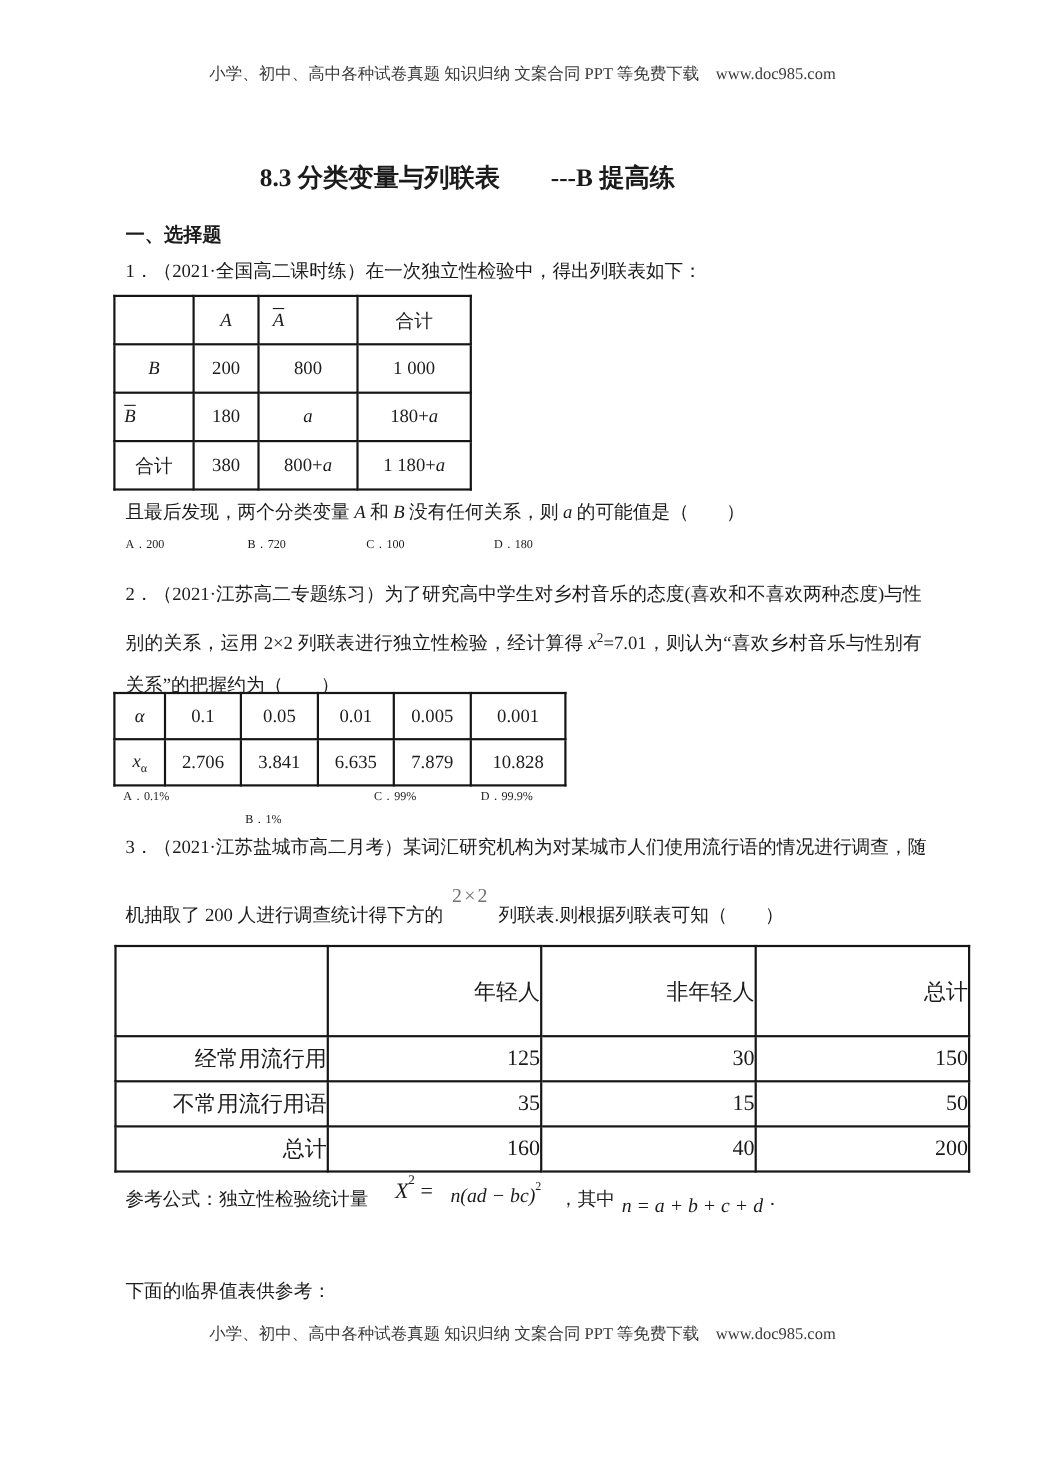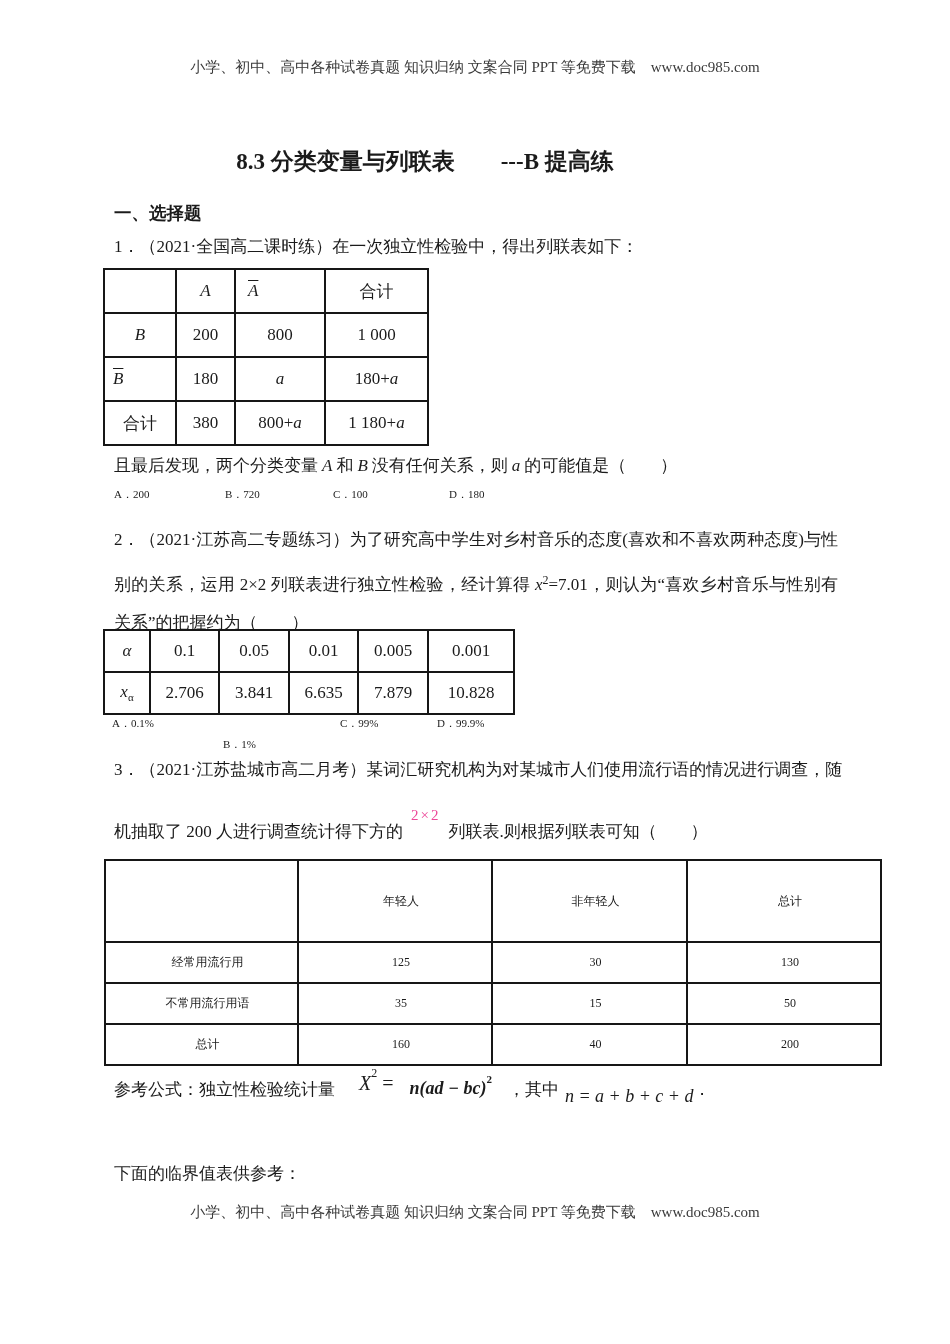--- a/index.html
+++ b/index.html
@@ -21,33 +21,33 @@
   i.vr { margin: 0 4px; }
   .ovl { text-decoration: overline; }
   sup { font-size: 12px; position: relative; top: 1px; }
   sub { font-size: 11px; }
 
   table { border-collapse: collapse; position: absolute; table-layout: fixed; background: #fff; }
   td { border: 2px solid #161616; font-size: 17px; text-align: center; vertical-align: middle; padding: 0; }
   #t1 td { height: 44px; }
   #t1 td.tl { text-align: left; padding-left: 12px; }
   #t2 td { height: 42px; }
-  #t3 td { font-size: 12px; text-align: center; padding-left: 12px; margin-top: 13px; }
+  #t3 td { font-size: 20px; text-align: right; padding-left: 12px; margin-top: 13px; }
   #t3 tr.hd td { height: 82px; }
   #t3 tr.dt td { height: 41px; }
 
   .opt { position: absolute; font-size: 11px; white-space: nowrap; }
 
-  .raised { position: relative; top: -17px; font-size: 15px; color: #ec4899; margin: 0 8px; letter-spacing: 2px; }
+  .raised { position: relative; top: -17px; font-size: 18px; color: #737373; margin: 0 8px; letter-spacing: 2px; }
 
   .formula-row { display: flex; align-items: center; white-space: nowrap; }
   .mathbig { font-size: 20px; position: relative; top: -7px; margin-left: 24px; }
   .mathbig sup { font-size: 12px; top: -5px; }
   .frac { display: inline-block; text-align: center; vertical-align: middle; font-size: 18px; margin: 0 4px; }
-  .frac .num { display: block; padding: 0 12px 3px; font-weight: bold; }
+  .frac .num { display: block; padding: 0 12px 3px; }
   .frac .num sup { font-size: 11px; top: -4px; }
   .frac .den { display: block; border-top: 2px solid #8a8a8a; padding: 3px 12px 0; }
   .tailmath { font-size: 18px; position: relative; top: 7px; margin-left: 6px; }
 </style>
 </head>
 <body>
 
 <div class="page">
 
   <div class="abs promo" style="top:58px;left:0;">小学、初中、高中各种试卷真题 知识归纳 文案合同 PPT 等免费下载　www.doc985.com</div>
@@ -157,21 +157,21 @@
         <tr class="hd">
       <td></td>
       <td>年轻人</td>
       <td>非年轻人</td>
       <td>总计</td>
     </tr>
     <tr class="dt">
       <td>经常用流行用</td>
       <td>125</td>
       <td>30</td>
-      <td>130</td>
+      <td>150</td>
     </tr>
     <tr class="dt">
       <td>不常用流行用语</td>
       <td>35</td>
       <td>15</td>
       <td>50</td>
     </tr>
     <tr class="dt">
       <td>总计</td>
       <td>160</td>

